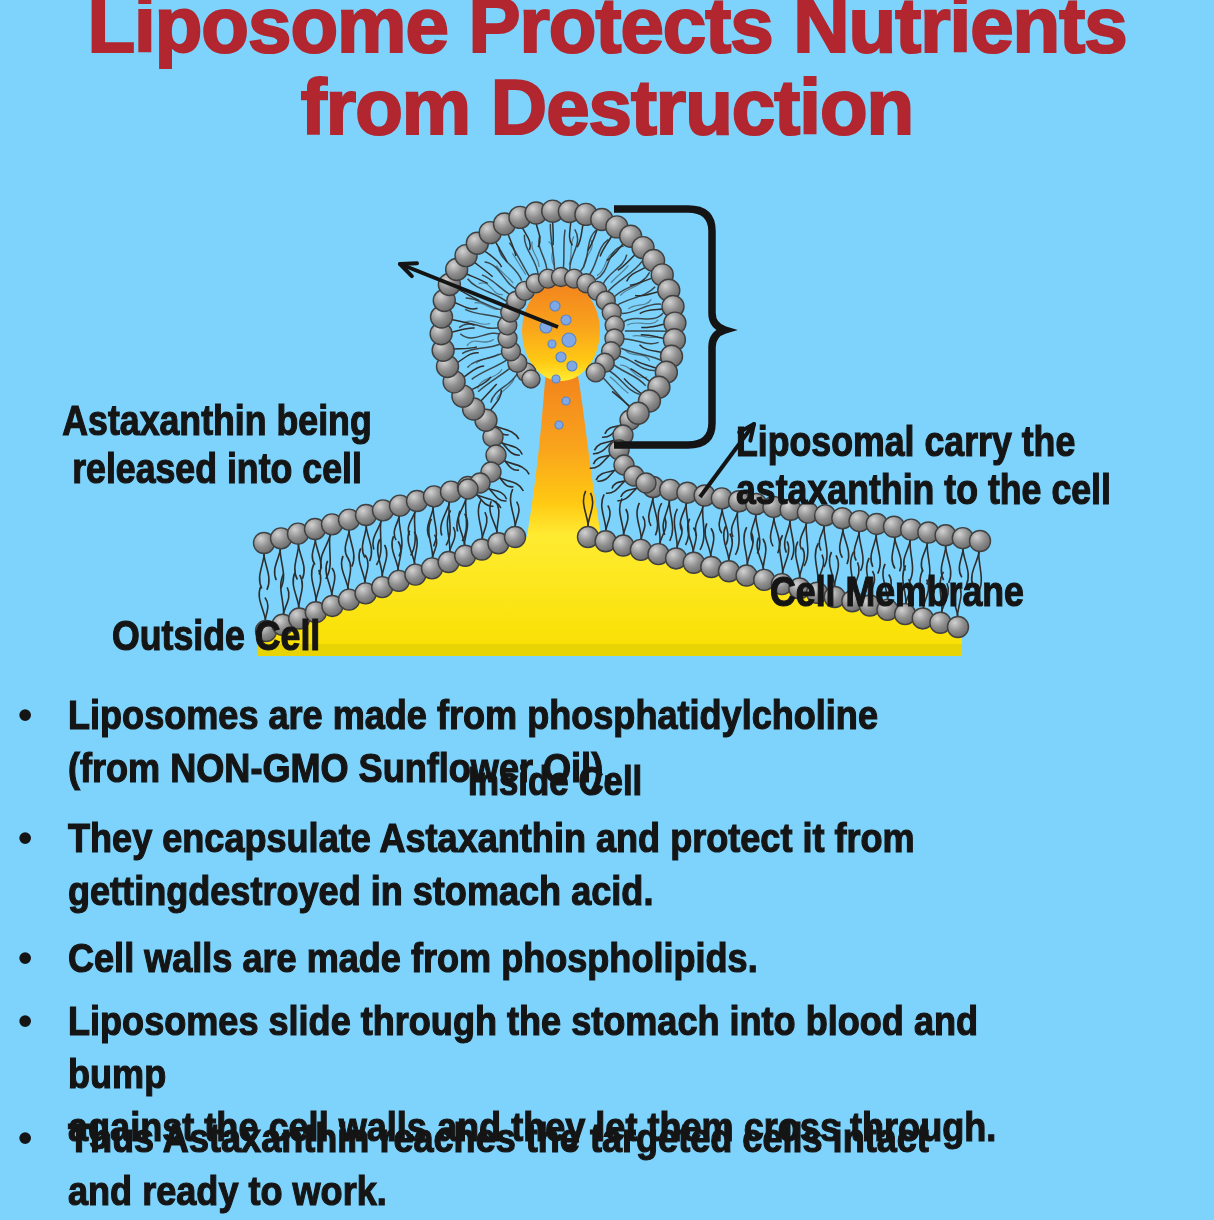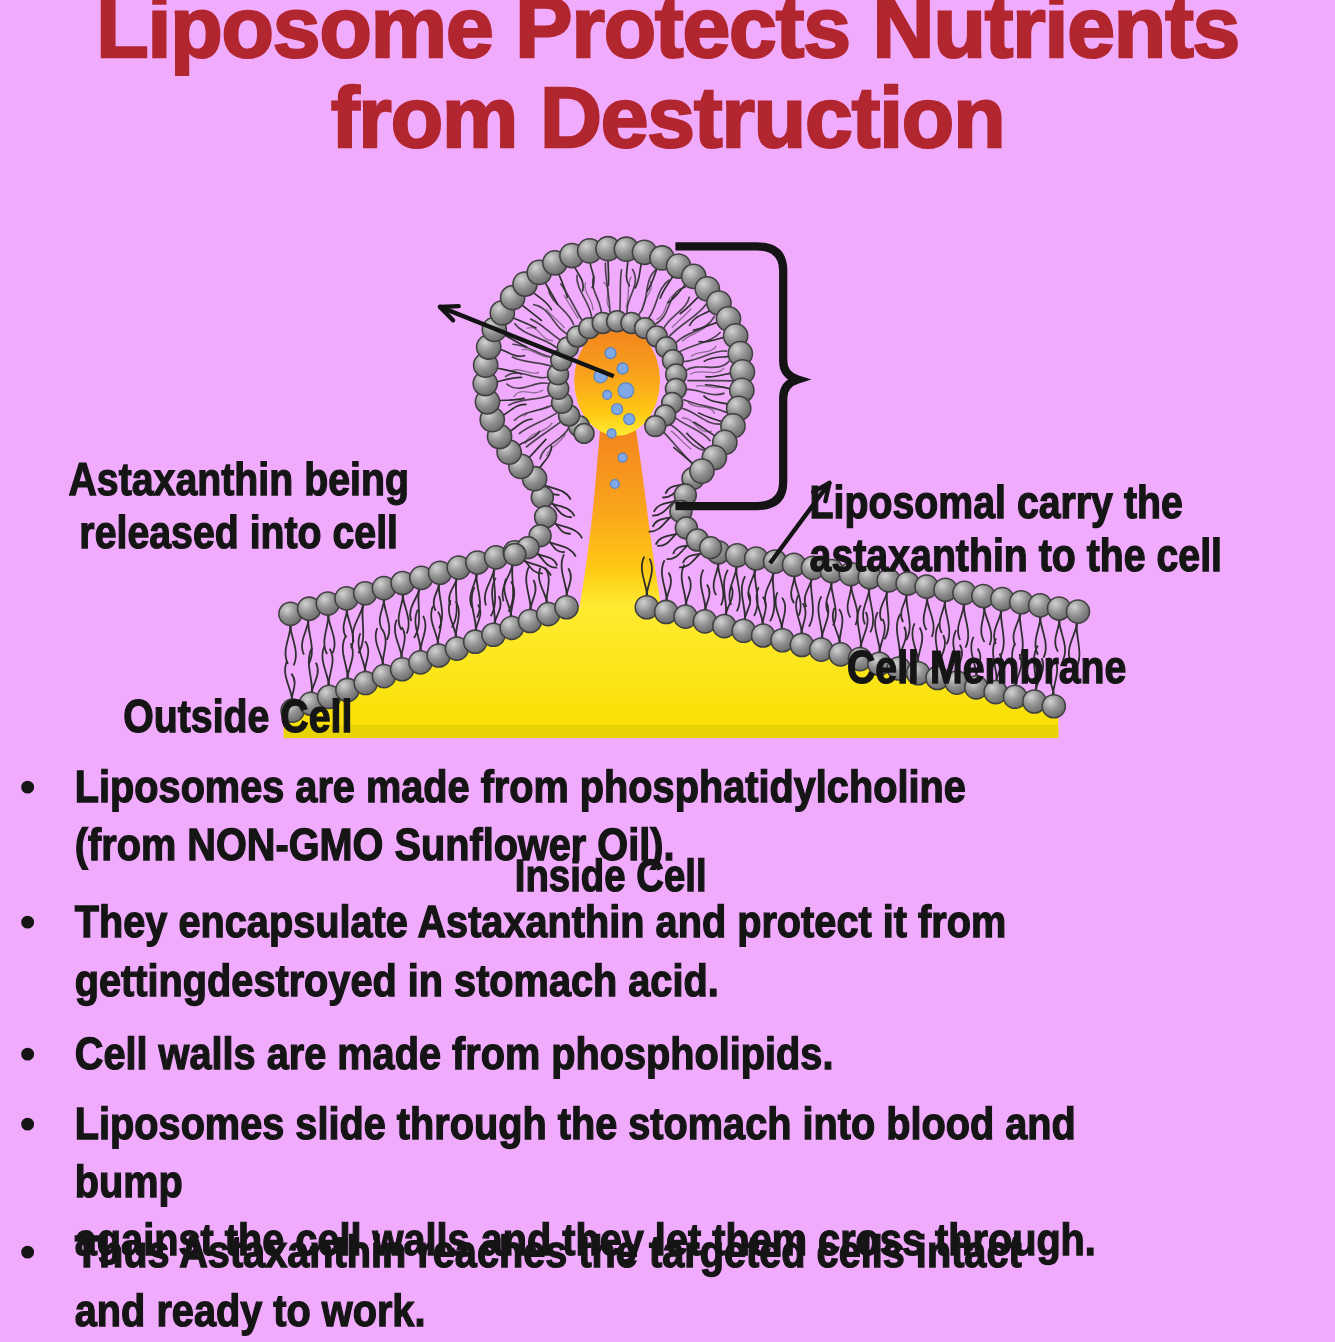--- a/index.html
+++ b/index.html
@@ -1,23 +1,23 @@
 <!DOCTYPE html>
 <html><head>
 <meta charset="utf-8">
 <style>
   html,body{margin:0;padding:0;background:#ffffff;}
-  .page{position:relative;width:1214px;height:1220px;overflow:hidden;background:#f0abfc;
+  .page{position:relative;width:1214px;height:1220px;overflow:hidden;background:#7dd3fc;
         font-family:"Liberation Sans","DejaVu Sans",sans-serif;}
   
   .title{position:absolute;top:-16px;left:0;width:100%;text-align:center;margin:0;
          font-size:78px;line-height:82px;font-weight:bold;letter-spacing:-1px;
          color:#B2262F;-webkit-text-stroke:2.2px #B2262F;white-space:pre-line;}
   
-  .diagram{position:absolute;top:180px;left:0;width:1214px;height:510px;}
+  .diagram{position:absolute;top:165px;left:0;width:1214px;height:510px;}
   .diagram svg{position:absolute;top:0;left:0;}
   .lbl{position:absolute;font-weight:bold;color:#151515;-webkit-text-stroke:1.2px #151515;
        font-size:42px;line-height:48px;white-space:pre-line;}
   .lbl.cond{transform:scaleX(0.85);}
   #lbl-astax{left:22px;top:232px;width:390px;text-align:center;transform-origin:50% 0;}
   #lbl-liposomal{left:736px;top:253px;transform-origin:0 0;}
   #lbl-cellmem{left:770px;top:403px;transform-origin:0 0;}
   #lbl-outside{left:112px;top:447px;transform-origin:0 0;}
   #lbl-inside{left:468px;top:592px;transform-origin:0 0;font-size:41px;}
   

